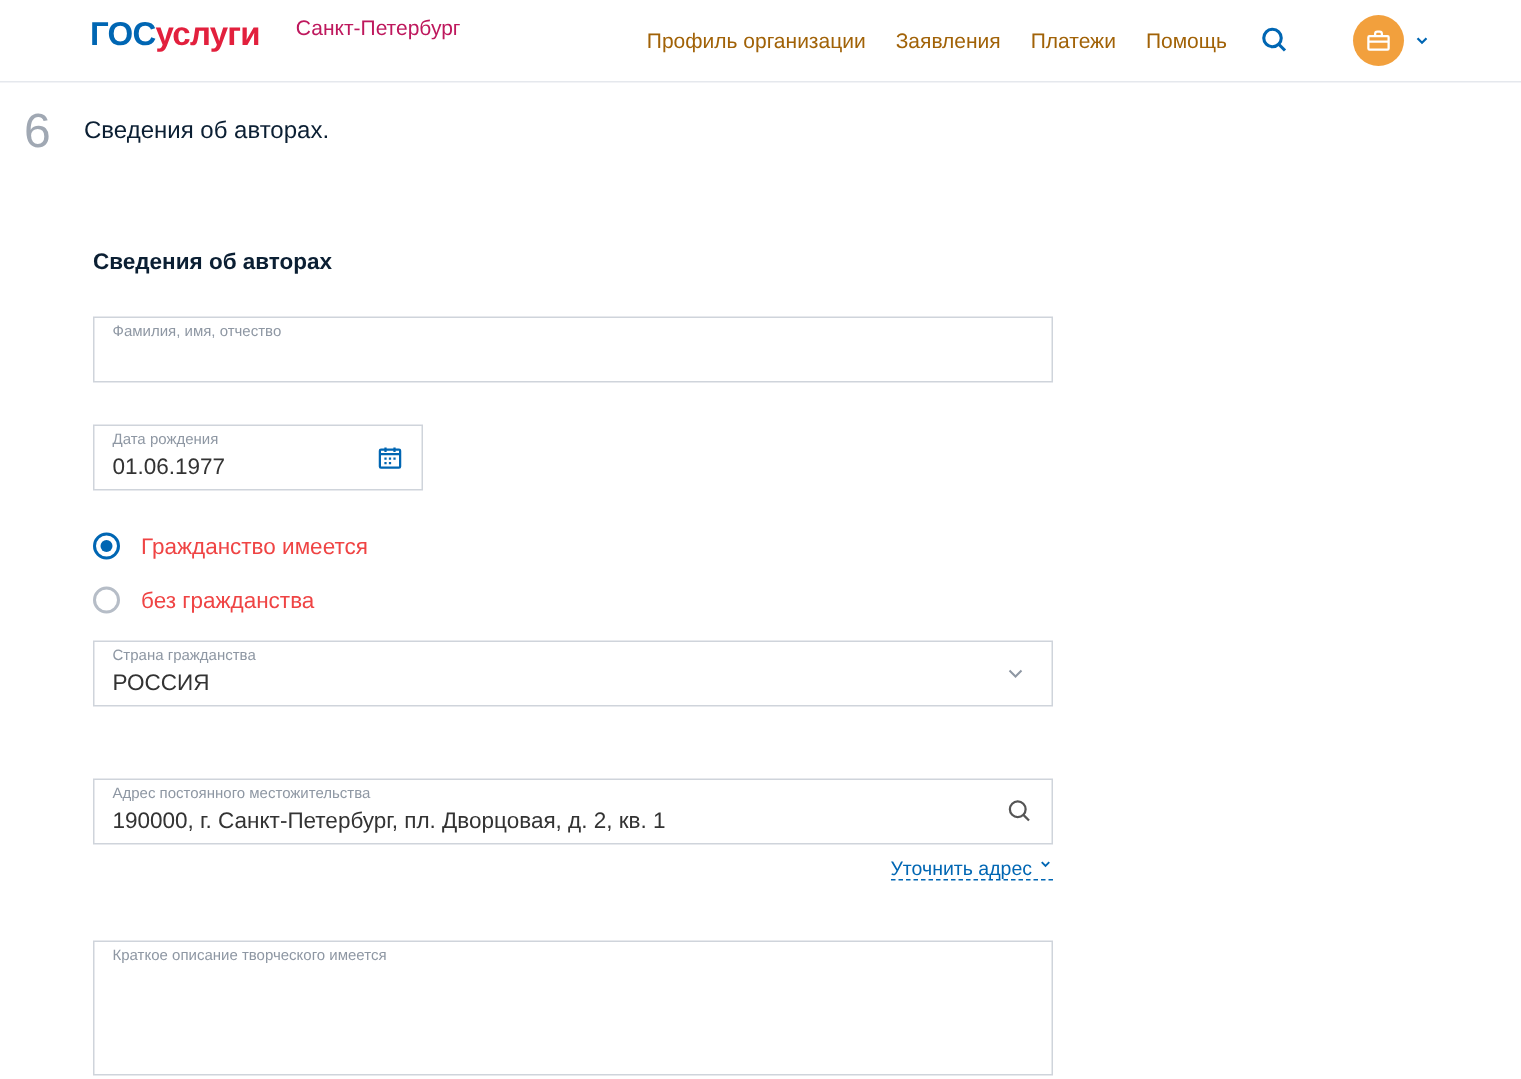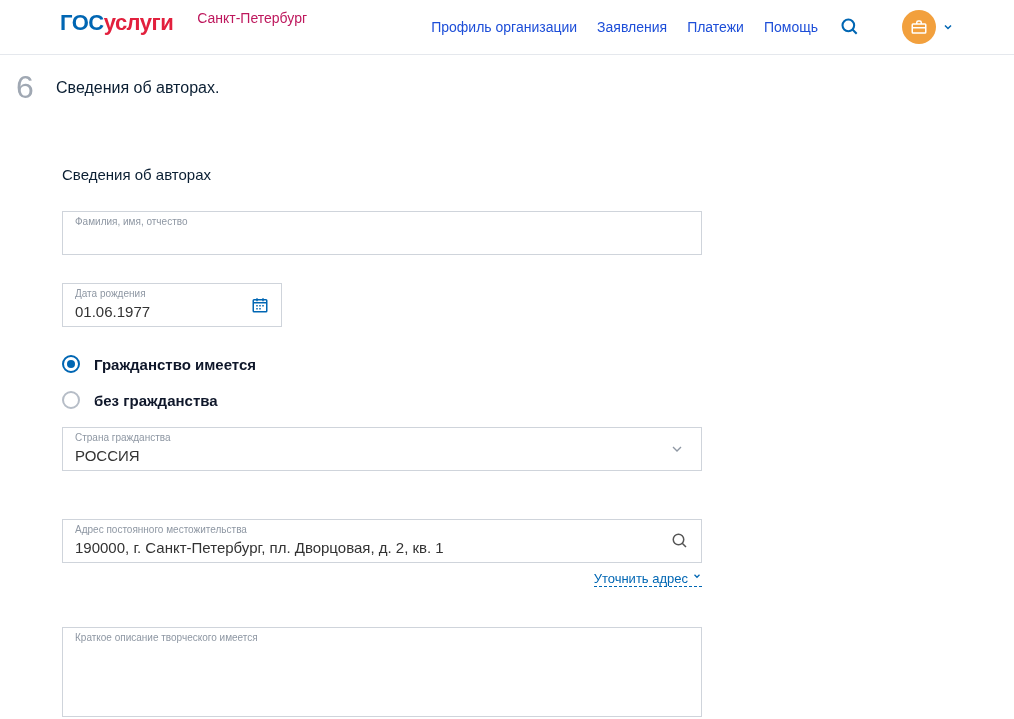--- a/index.html
+++ b/index.html
@@ -3,50 +3,50 @@
   <meta charset="utf-8">
   <style>
     * { box-sizing: border-box; margin: 0; padding: 0; }
     body { font-family: Arial, Helvetica, sans-serif; background: #fff; color: #0b1f33; font-size: 14px; }
     .header { display: flex; align-items: flex-start; padding: 10px 60px; border-bottom: 1px solid #e5e8ed; }
     .logo { font-weight: bold; font-size: 22px; letter-spacing: -0.5px; display: inline-flex; }
     .logo .gos { color: #0066b3; text-transform: uppercase; }
     .logo .uslugi { color: #e2203d; text-transform: lowercase; }
     .city { color: #be185d; font-size: 14px; margin-left: 24px; cursor: pointer; }
     .nav { margin-left: auto; display: flex; align-items: center; gap: 20px; }
-    .nav a { color: #1d4ed8; text-decoration: none; font-size: 14px; }
+    .nav a { color: #a16207; text-decoration: none; font-size: 14px; }
     .search-btn { width: 24px; height: 24px; color: #0066b3; cursor: pointer; display: flex; align-items: center; justify-content: center; }
     .profile-wrap { display: flex; align-items: center; gap: 6px; cursor: pointer; margin-left: 20px; }
     .profile-circle { width: 34px; height: 34px; border-radius: 50%; background: #f2a03d; display: flex; align-items: center; justify-content: center; color: #fff; }
     .chevron { color: #0066b3; }
 
     .main { padding: 20px 0 40px 16px; max-width: 950px; }
     .step-row { display: flex; align-items: flex-start; margin-bottom: 60px; }
     .step-num { font-size: 32px; color: #a0a8b3; font-weight: 300; width: 40px; text-align: left; margin-top: -6px; }
     .step-title { font-size: 16px; color: #0b1f33; margin-top: 4px; }
-    .section-heading { font-size: 15px; font-weight: normal; margin-left: 46px; margin-bottom: 28px; }
+    .section-heading { font-size: 15px; font-weight: bold; margin-left: 46px; margin-bottom: 28px; }
 
     .form-col { margin-left: 46px; width: 640px; }
     .form-full { width: 640px; }
     .form-row { margin-bottom: 28px; }
 
     .field { position: relative; border: 1px solid #cfd4db; background: #fff; height: 44px; display: flex; align-items: flex-end; padding: 4px 12px 4px 12px; }
     .field .flabel { position: absolute; top: 4px; left: 12px; font-size: 10px; color: #8e97a3; }
     .field .fvalue { font-size: 15px; color: #333; border: none; outline: none; background: transparent; width: 100%; padding-bottom: 2px; }
     .field .ficon { position: absolute; right: 12px; top: 50%; transform: translateY(-50%); color: #0066b3; cursor: pointer; }
     .field.full { width: 100%; justify-content: center; }
     .field.date { width: 220px; }
     .field.textarea { height: 90px; align-items: flex-start; }
     .field.textarea .fvalue { margin-top: 16px; resize: none; height: 60px; font-family: inherit; font-size: 15px; }
 
     .radio-row { display: flex; align-items: center; margin-bottom: 18px; cursor: pointer; }
     .radio-outer { width: 18px; height: 18px; border-radius: 50%; border: 2px solid #b6bdc7; display: flex; align-items: center; justify-content: center; margin-right: 14px; }
     .radio-outer.selected { border-color: #0066b3; }
     .radio-inner { width: 8px; height: 8px; border-radius: 50%; background: #0066b3; }
-    .radio-label { font-size: 15px; color: #0f172a; font-weight: bold; }
+    .radio-label { font-size: 15px; color: #ef4444; }
 
     .select-chevron { position: absolute; right: 16px; top: 50%; transform: translateY(-50%); color: #8e97a3; pointer-events: none; }
 
     .refine-row { display: flex; justify-content: flex-end; margin-top: 8px; }
     .refine-link { color: #0066b3; font-size: 13px; text-decoration: none; border-bottom: 1px dashed #0066b3; display: inline-flex; align-items: flex-start; gap: 4px; cursor: pointer; }
 
     svg { display: block; }
   </style>
 </head>
 <body>

